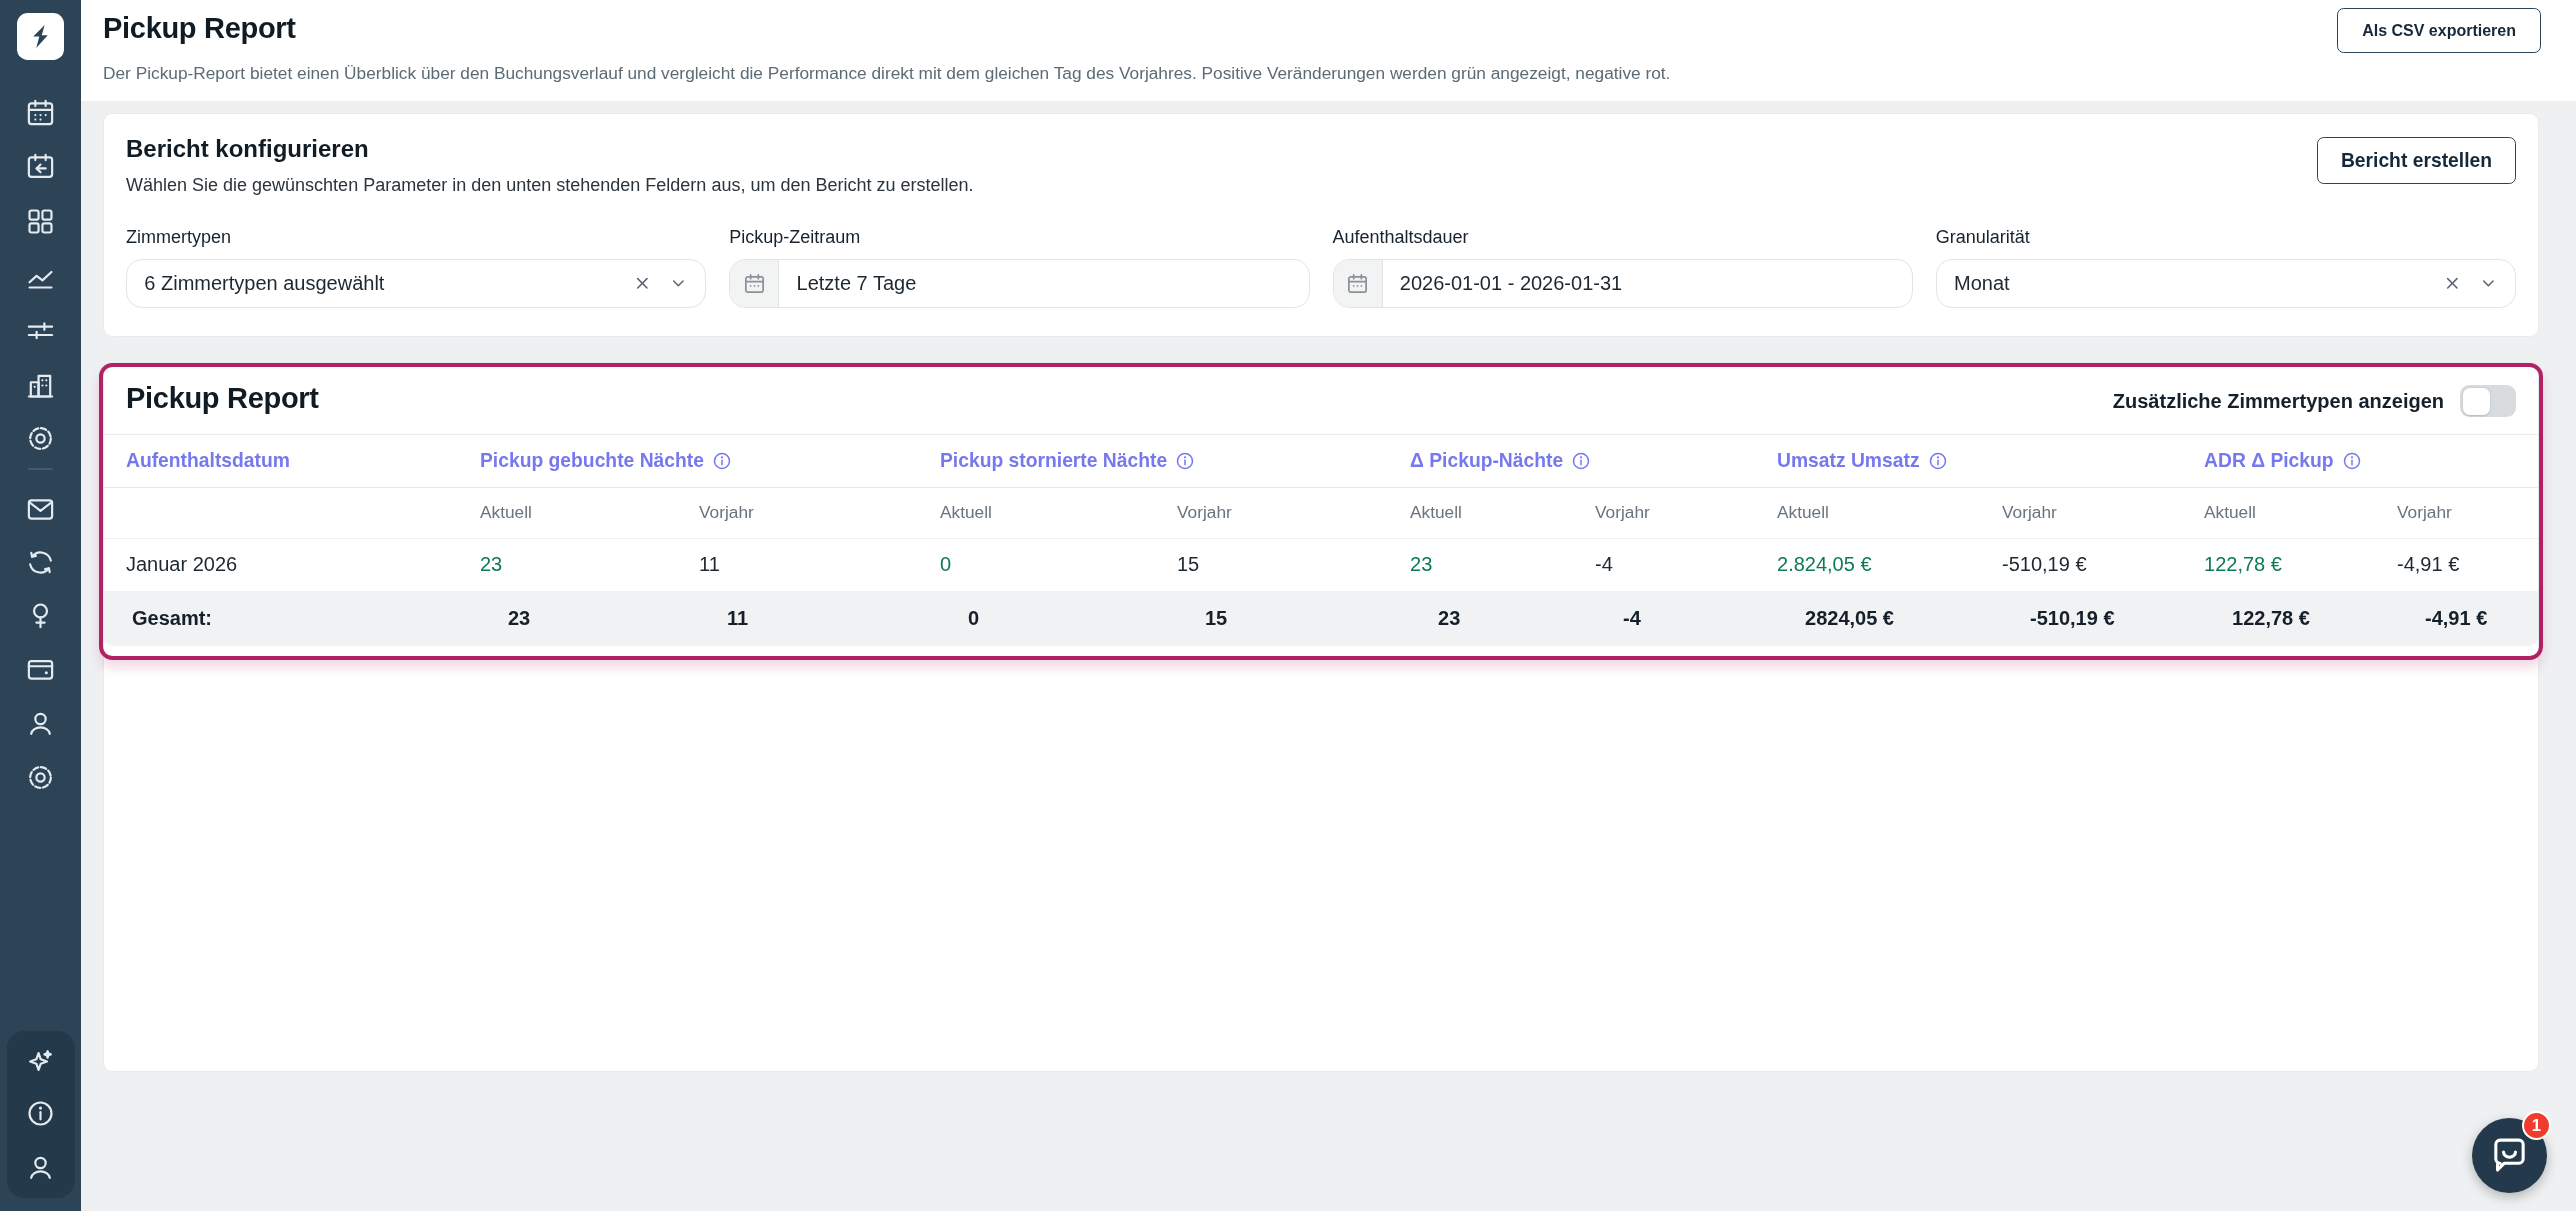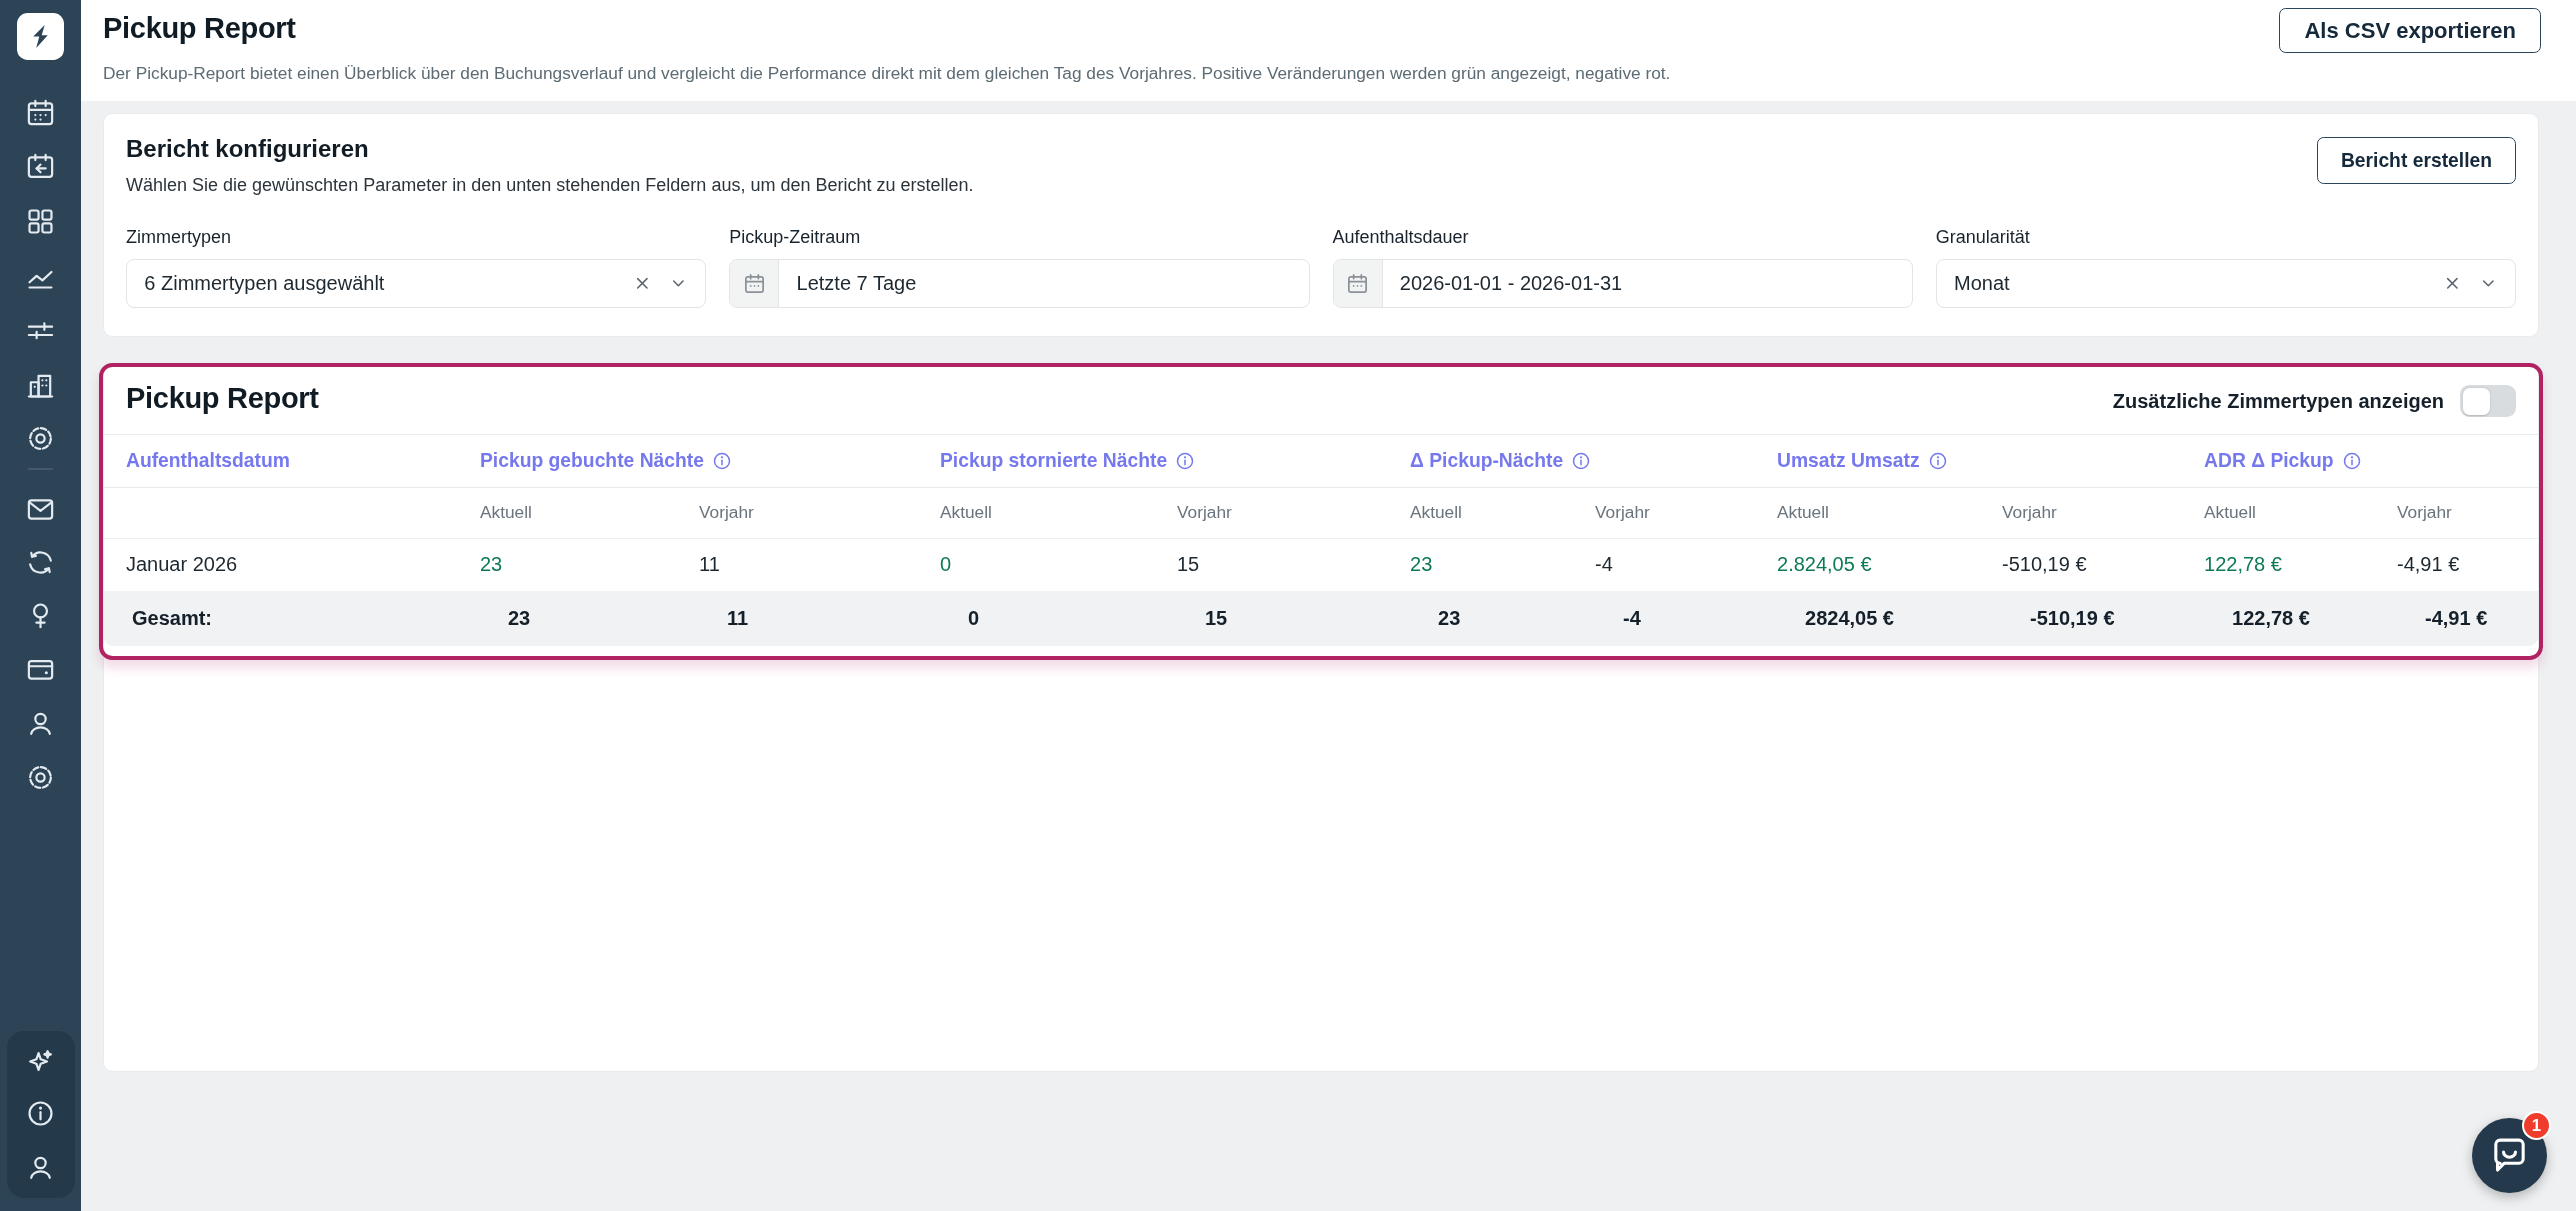--- a/index.html
+++ b/index.html
@@ -48,21 +48,21 @@
   .page-subtitle {
     position:absolute; left:22px; top:63px;
     font-size:17.3px; color:#5c6b74;
   }
   .btn-outline {
     background:#ffffff; border:1.7px solid #2c4459; border-radius:6.7px;
     color:#15293b; font-weight:600; font-family:"Liberation Sans", sans-serif;
     cursor:pointer; display:flex; align-items:center; justify-content:center;
   }
   .export-btn {
-    position:absolute; right:35px; top:8px; height:45px; padding:0 24px; font-size:22px;
+    position:absolute; right:35px; top:8px; height:45px; padding:0 24px; font-size:16px;
   }
 
   
   .card {
     position:absolute; left:22px; right:37px; background:#ffffff;
     border:1.3px solid #e9eaeb; border-radius:9.3px;
   }
   .card-config { top:113px; height:224px; }
   .config-title {
     position:absolute; left:22px; top:21.3px;
@@ -74,21 +74,21 @@
   }
   .create-btn {
     position:absolute; right:22px; top:23px; height:47px; padding:0 23px; font-size:19.3px;
   }
   .fields-row {
     position:absolute; left:22px; right:22px; top:113px;
     display:grid; grid-template-columns:repeat(4,1fr); grid-gap:23px;
   }
   .field-label { font-size:18px; font-weight:500; color:#18232d; margin-bottom:10.7px; }
   .field-box {
-    height:49px; border:1.3px solid #e3e4e6; border-radius:8px; background:#fff;
+    height:49px; border:1.3px solid #e3e4e6; border-radius:16px; background:#fff;
     display:flex; align-items:center; overflow:hidden; cursor:pointer;
   }
   .field-prefix {
     width:49px; height:100%; background:#f2f3f3; border-right:1.3px solid #e3e4e6;
     display:flex; align-items:center; justify-content:center; color:#8a9299; flex:none;
   }
   .field-prefix svg { width:23px; height:23px; }
   .field-value { font-size:20px; color:#1d2830; padding-left:17.3px; flex:1; white-space:nowrap; }
   .field-icons { display:flex; align-items:center; gap:17.3px; padding-right:17.3px; color:#5c6670; }
   .field-icons svg { width:18.7px; height:18.7px; cursor:pointer; }

